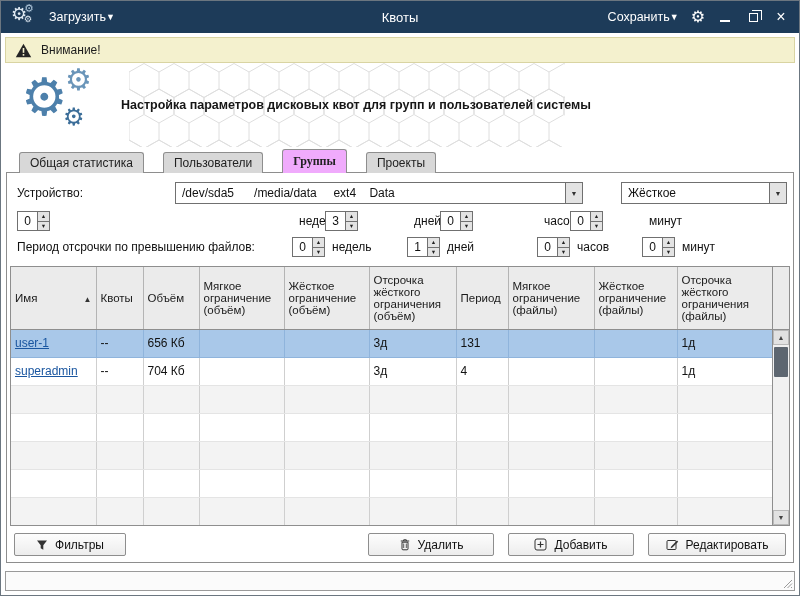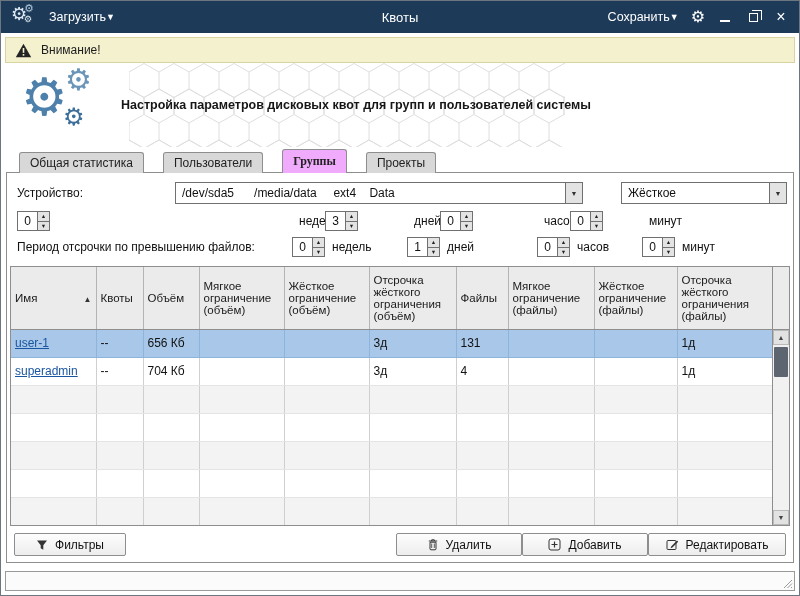--- a/index.html
+++ b/index.html
@@ -185,21 +185,21 @@
   .sb-spacer { flex: 0 0 63px; background: #ebebeb; border-bottom: 1px solid #8e8e8e; }
   .sb-btn {
     flex: 0 0 15px; background: #e2e2e2; border: 1px solid #b9b9b9;
     font-size: 7px; color: #444;
     display: flex; align-items: center; justify-content: center; cursor: pointer;
   }
   .sb-thumb { flex: 0 0 30px; background: #5d6670; margin: 2px 1px 0; border-radius: 1px; cursor: grab; }
   .sb-track { flex: 1; }
 
   
-  .buttons-row { display: flex; align-items: center; padding: 7px 7px 6px; }
+  .buttons-row { display: flex; align-items: center; padding: 7px 7px 6px; gap: 14px; }
   .btn {
     height: 23px;
     background: linear-gradient(#fdfdfd, #ededed);
     border: 1px solid #8e8e8e; border-radius: 2px;
     font-size: 12px; color: #111;
     display: flex; align-items: center; justify-content: center; gap: 7px;
     padding: 0 10px; cursor: pointer;
   }
   .btn-filters { width: 112px; }
   .btn-delete { width: 126px; }
@@ -402,21 +402,21 @@
                   <span>Жёсткое ограничение (объём)</span>
                 </div>
               </th>
               <th class="col5">
                 <div class="th-inner">
                   <span>Отсрочка жёсткого ограничения (объём)</span>
                 </div>
               </th>
               <th class="col6">
                 <div class="th-inner">
-                  <span>Файлы</span>
+                  <span>Период</span>
                 </div>
               </th>
               <th class="col7">
                 <div class="th-inner">
                   <span>Мягкое ограничение (файлы)</span>
                 </div>
               </th>
               <th class="col8">
                 <div class="th-inner">
                   <span>Жёсткое ограничение (файлы)</span>

